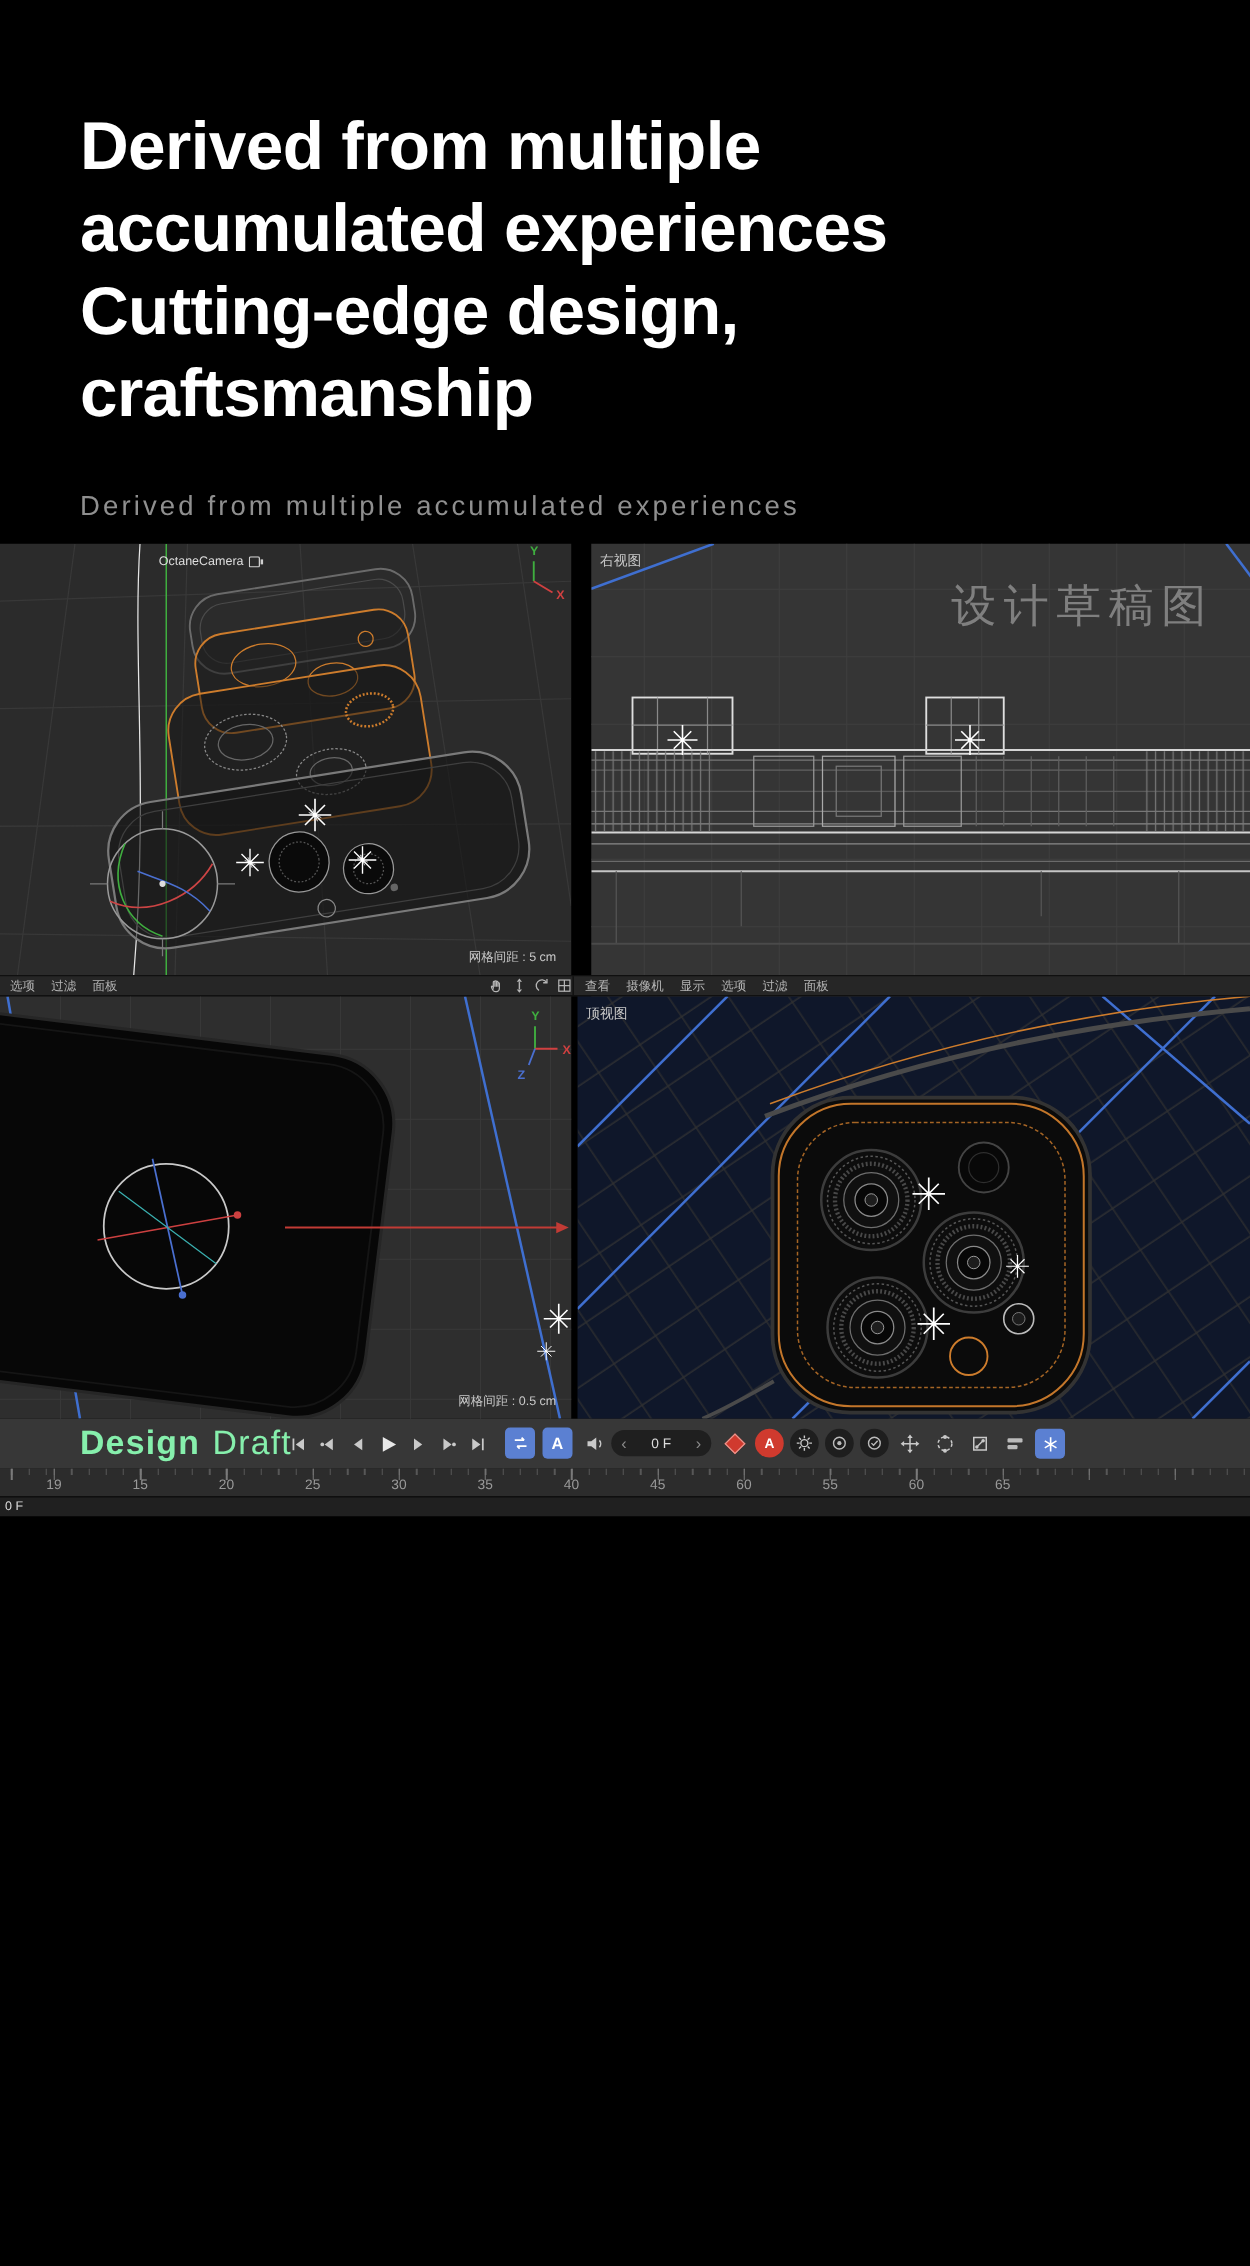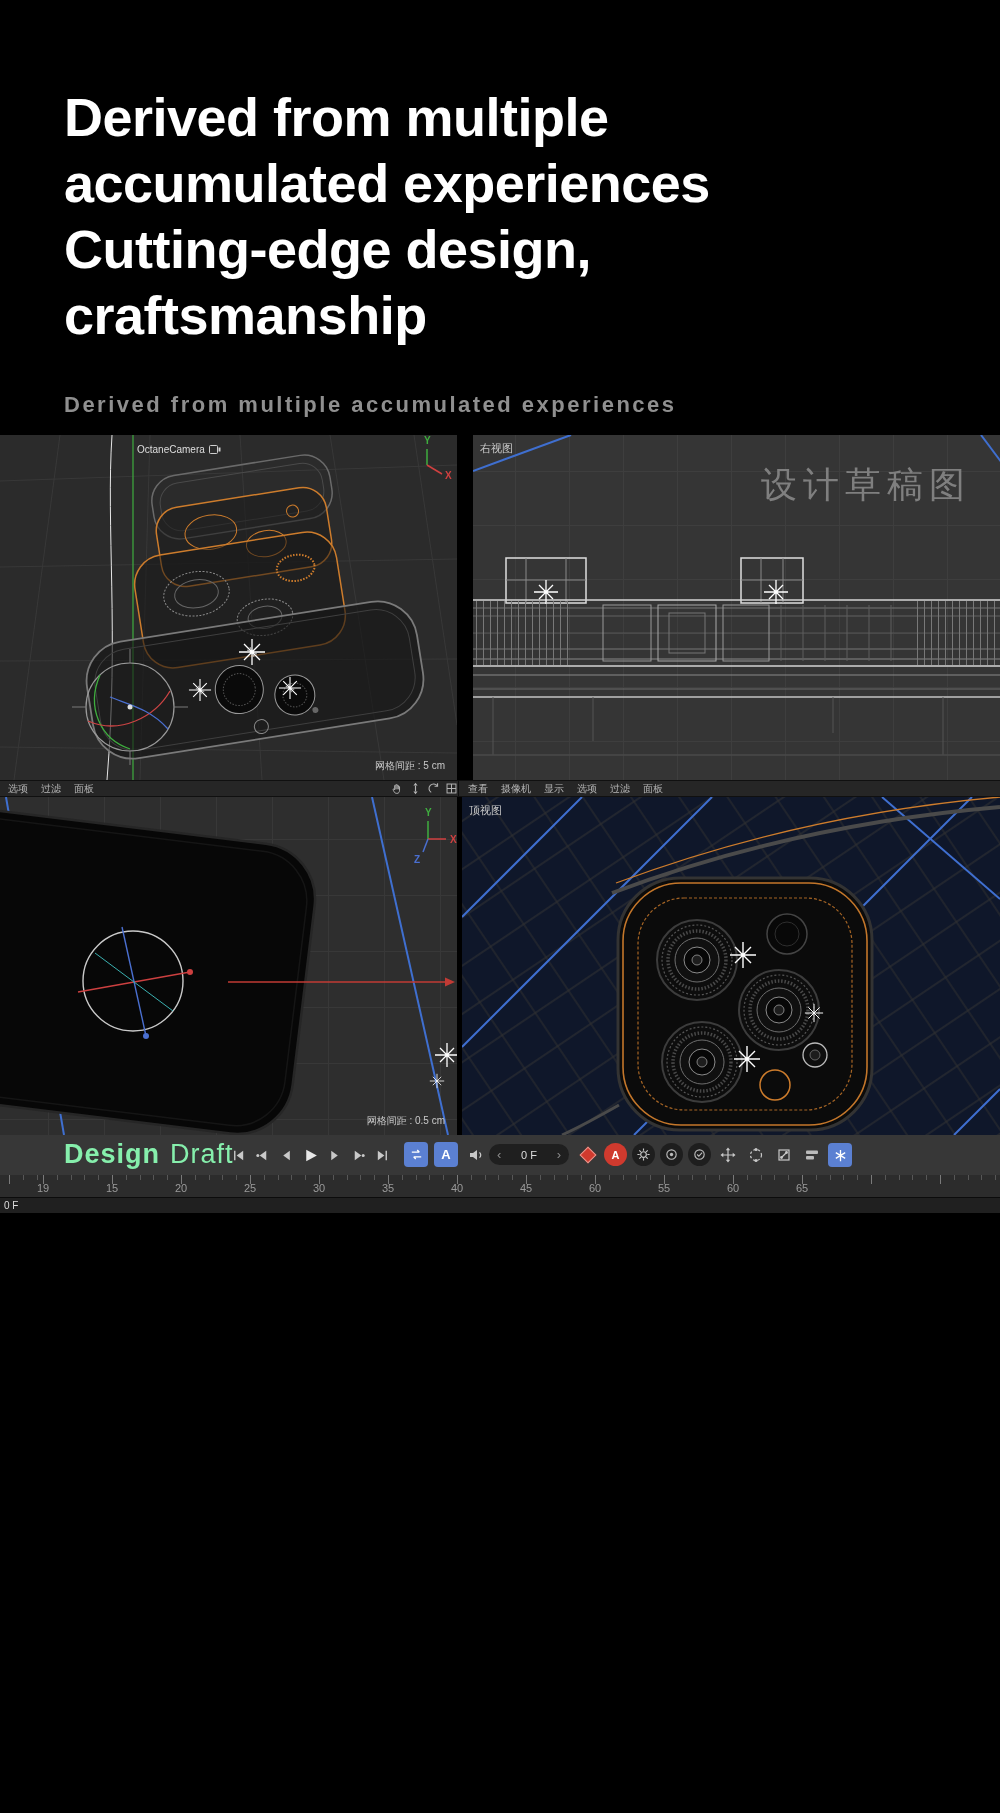--- a/index.html
+++ b/index.html
@@ -3,37 +3,37 @@
 <meta charset="utf-8">
 <style>
   *{margin:0;padding:0;box-sizing:border-box}
   html,body{background:#000}
   body{font-family:"Liberation Sans",sans-serif}
   .page{position:relative;width:1000px;height:1813px;background:#000;overflow:hidden}
 
   
   .hero{position:absolute;left:64px;top:84px;right:40px}
   .hero .title{color:#fff;font-size:54px;line-height:66px;font-weight:700;letter-spacing:-.5px}
-  .hero .subtitle{margin-top:44px;color:#8f8f8f;font-size:22px;letter-spacing:2.5px;font-weight:700}
+  .hero .subtitle{margin-top:44px;color:#8f8f8f;font-size:22px;letter-spacing:2.5px;font-weight:400}
 
   
   .c4d{position:absolute;left:0;top:435px;width:1000px;height:778px;background:#000}
   .vp{position:absolute;overflow:hidden}
   .vp>svg{position:absolute;left:0;top:0;z-index:1}
   .vp-persp{left:0;top:0;width:457px;height:345px;background:#2b2b2b}
   .vp-right{left:473px;top:0;width:538px;height:427px;background:#353535;
     background-image:linear-gradient(#3e3e3e 1px,transparent 1px),linear-gradient(90deg,#3e3e3e 1px,transparent 1px);
     background-size:54px 54px;background-position:-12px -18px}
   .vp-front{left:0;top:362px;width:457px;height:338px;background:#2e2e2e;
     background-image:linear-gradient(#383838 1px,transparent 1px),linear-gradient(90deg,#383838 1px,transparent 1px);
     background-size:56px 56px;background-position:-8px -14px}
   .vp-top{left:462px;top:362px;width:613px;height:338px;background:#0f172a}
 
   .vp-label{position:absolute;top:6px;left:7px;font-size:11px;color:#c9c9c9;z-index:3}
-  .cam-label{position:absolute;top:9px;left:137px;font-size:10px;color:#dedede;display:flex;gap:4px;align-items:center;z-index:3}
+  .cam-label{position:absolute;top:9px;left:127px;font-size:10px;color:#dedede;display:flex;gap:4px;align-items:center;z-index:3}
   .grid-label{position:absolute;right:12px;bottom:7px;font-size:10px;color:#c9c9c9;z-index:3}
   .watermark{position:absolute;top:26px;right:40px;font-size:36px;color:#7f7f7f;letter-spacing:6px;z-index:3;font-weight:400}
 
   
   .menubar{position:absolute;left:0;top:345px;width:1000px;height:17px;background:#262626;
     border-top:1px solid #101010;border-bottom:1px solid #101010;font-size:10px;color:#b5b5b5;z-index:4}
   .menu-group{position:absolute;top:0;height:15px;display:flex;gap:13px;align-items:center}
   .mg-left{left:8px}
   .mg-right{left:468px}
   .menu-item{cursor:default}

